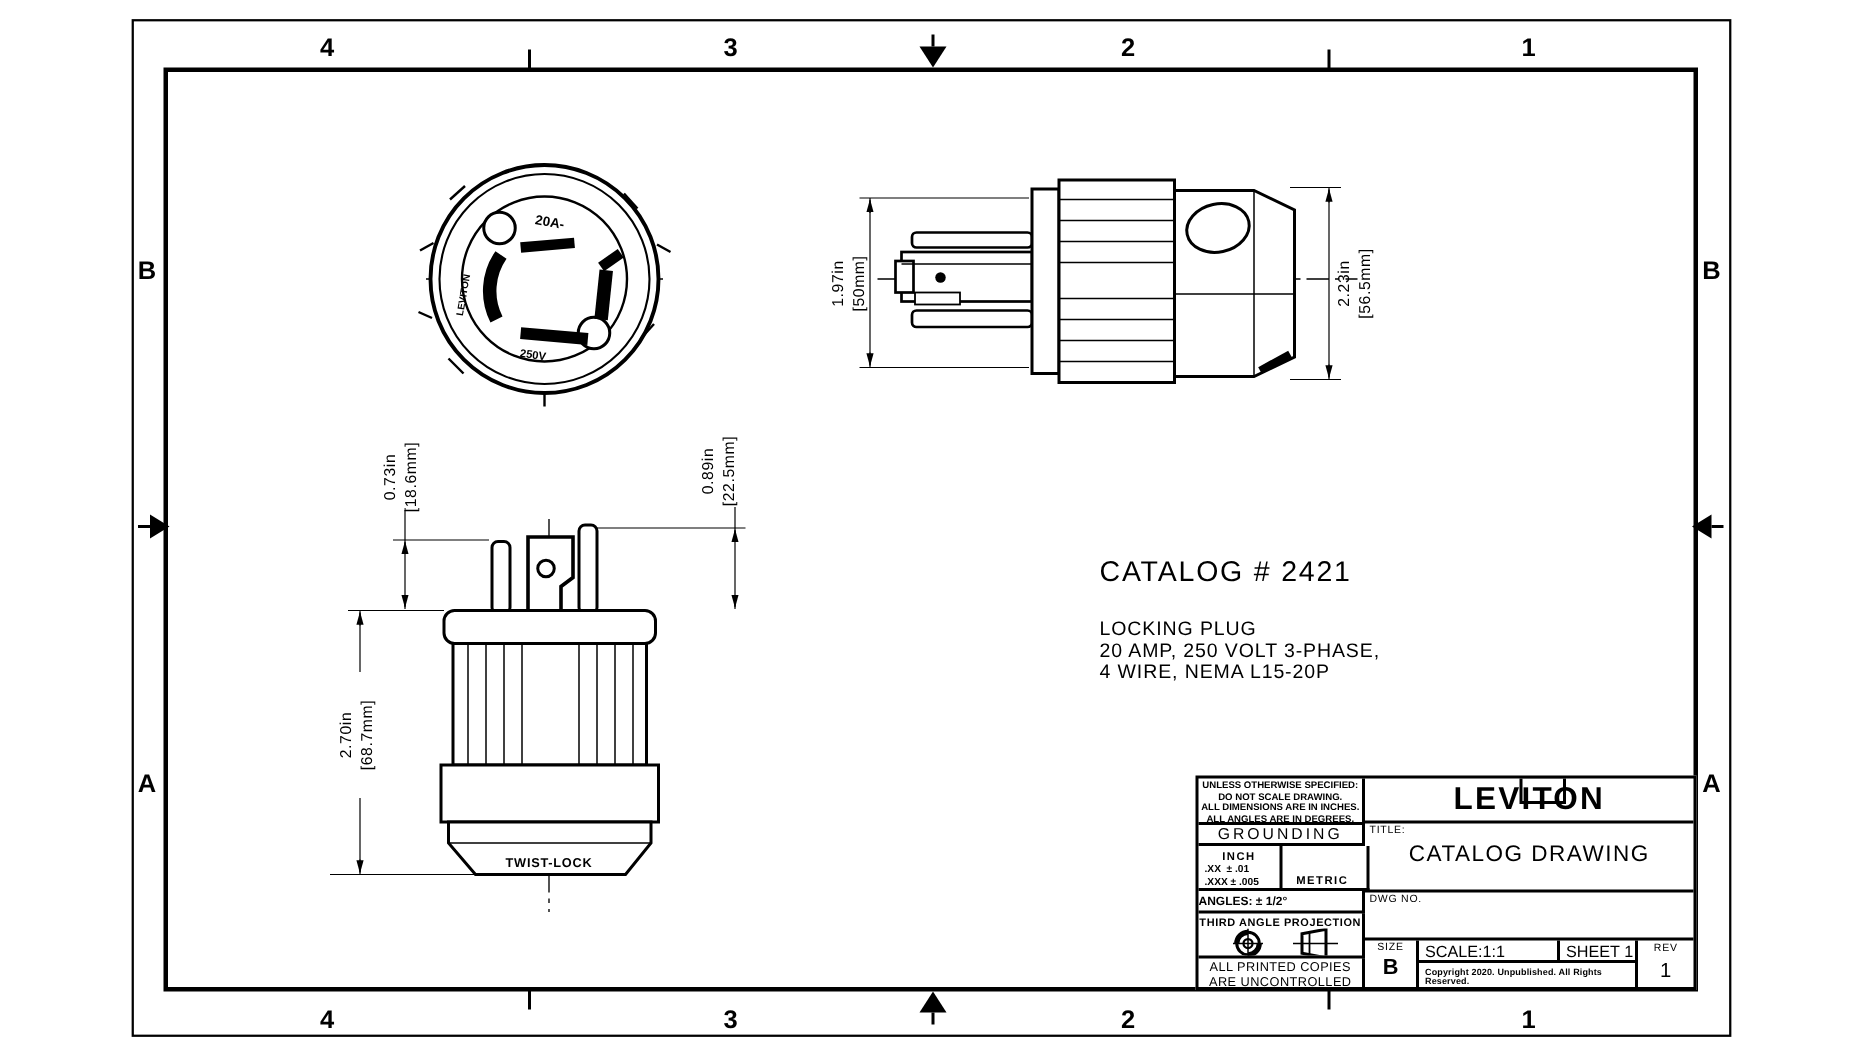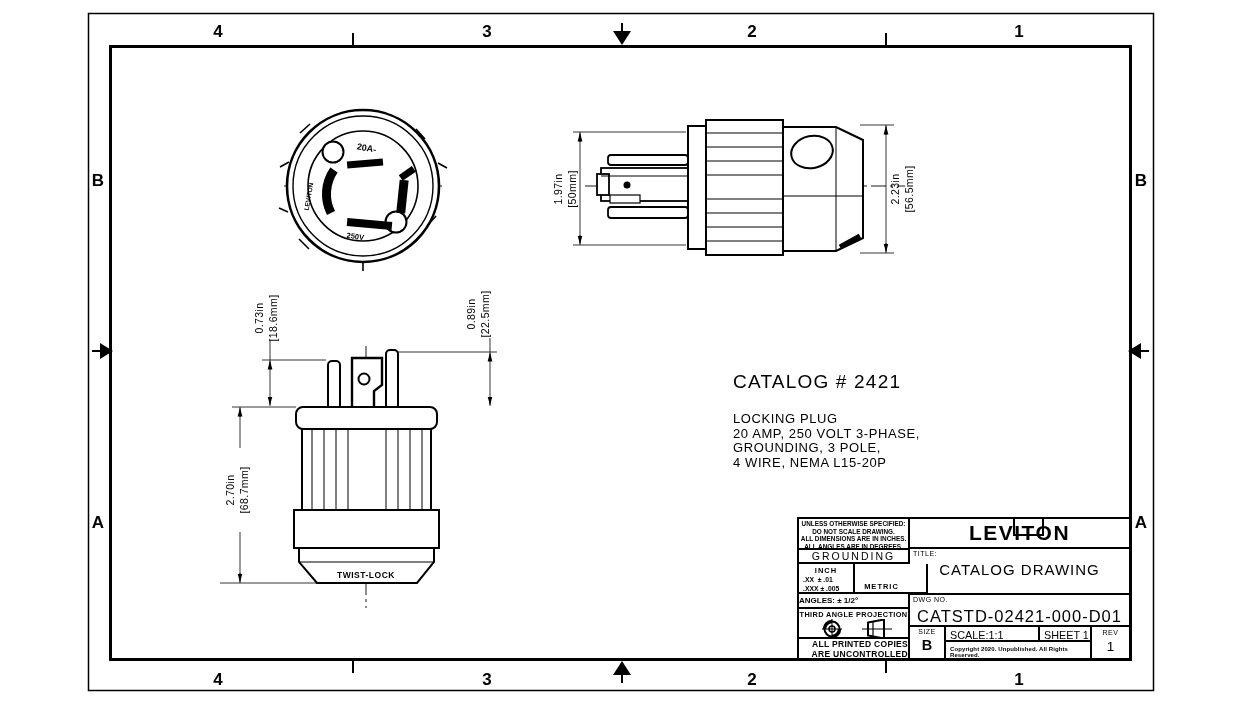--- a/index.html
+++ b/index.html
@@ -25,21 +25,21 @@
   .cell { position:absolute; box-sizing:border-box; overflow:hidden; }
   .br { border-right:2px solid #000; }
   .bb { border-bottom:2px solid #000; }
   .notes { font-size:6.4px; font-weight:bold; text-align:center; line-height:7.6px; padding-top:1px; }
   .tolhead { font-size:10.5px; letter-spacing:2px; text-align:center; line-height:13px; }
   .im-half { position:absolute; top:0; height:100%; }
   .im-head { font-size:7.5px; font-weight:bold; text-align:center; letter-spacing:1px; padding-top:2px; }
   .im-vals { font-size:6.8px; font-weight:bold; line-height:8.5px; white-space:pre; padding-left:4px; padding-top:1px; }
   .angles { font-size:8px; font-weight:bold; text-align:left; line-height:14px; }
   .projlbl { font-size:7.3px; font-weight:bold; text-align:center; letter-spacing:.4px; padding-top:1px; }
-  .uncontrolled { font-size:8.5px; font-weight:bold; text-align:right; line-height:9.5px; padding-top:1px; letter-spacing:.3px; }
+  .uncontrolled { font-size:8.5px; font-weight:normal; text-align:center; line-height:9.5px; padding-top:1px; letter-spacing:.3px; }
   .logo-cell { text-align:center; }
   .logo-text { position:relative; font-size:21px; font-weight:bold; letter-spacing:1.5px; line-height:28px; }
   .logo-box { position:absolute; left:103px; top:-2px; width:27px; height:15px; border:2px solid #000; }
   .small-lbl { position:absolute; left:3px; top:1px; font-size:7px; letter-spacing:.5px; }
   .title-lines { margin-top:11px; text-align:center; font-size:15px; line-height:19px; letter-spacing:1px; }
   .dwg-num { margin-top:12px; text-align:center; font-size:16.5px; letter-spacing:1px; }
   .size-lbl { font-size:7px; text-align:center; margin-top:1px; letter-spacing:.5px; }
   .size-val { font-size:14.5px; font-weight:bold; text-align:center; margin-top:2px; }
   .scale-txt { font-size:10.8px; padding:2px 0 0 4px; }
   .sheet-txt { font-size:10.8px; padding:2px 0 0 4px; }
@@ -243,34 +243,33 @@
       <text class="dim-label" text-anchor="middle" transform="translate(234,490) rotate(-90)">2.70in</text>
       <text class="dim-label" text-anchor="middle" transform="translate(248,490) rotate(-90)">[68.7mm]</text>
     </g>
   </g>
 </svg>
 
 <div class="abs catalog">
   <div class="catalog-heading">CATALOG # 2421</div>
   <div class="catalog-line">LOCKING PLUG</div>
   <div class="catalog-line">20 AMP, 250 VOLT 3-PHASE,</div>
-  <div class="catalog-line">GROUNDING, 3 POLE,</div>
   <div class="catalog-line">4 WIRE, NEMA L15-20P</div>
 </div>
 
 <div class="abs tb">
 
   <div class="cell br bb notes" style="left:0;top:0;width:111px;height:31px;">
     <div>UNLESS OTHERWISE SPECIFIED:</div>
     <div>DO NOT SCALE DRAWING.</div>
     <div>ALL DIMENSIONS ARE IN INCHES.</div>
     <div>ALL ANGLES ARE IN DEGREES.</div>
   </div>
   <div class="cell br bb tolhead" style="left:0;top:31px;width:111px;height:14px;">GROUNDING</div>
-  <div class="cell br bb" style="left:0;top:45px;width:129px;height:30px;padding-left:36px;">
+  <div class="cell br bb" style="left:0;top:45px;width:114px;height:30px;padding-left:36px;">
     <div class="im-half br" style="left:0;width:54px;">
       <div class="im-head">INCH</div>
       <div class="im-vals"><span>.XX  ± .01</span><br><span>.XXX ± .005</span></div>
     </div>
     <div class="im-half" style="left:56px;width:53px;margin-top:16px;">
       <div class="im-head">METRIC</div>
       <div class="im-vals"><span>.X  ± .2 mm</span><br><span>.XX ± .1 mm</span></div>
     </div>
   </div>
   <div class="cell br bb angles" style="left:0;top:75px;width:111px;height:15px;">ANGLES: ± 1/2°</div>
@@ -302,21 +301,20 @@
     <div class="logo-text">LEVITON</div>
   </div>
   <div class="cell bb" style="left:111px;top:30px;width:219px;height:46px;">
     <div class="small-lbl">TITLE:</div>
     <div class="title-lines">
       <div>CATALOG DRAWING</div>
     </div>
   </div>
   <div class="cell bb" style="left:111px;top:76px;width:219px;height:32px;">
     <div class="small-lbl">DWG NO.</div>
-    <div class="dwg-num">CATSTD-02421-000-D01</div>
   </div>
 
   <div class="cell br" style="left:111px;top:108px;width:36px;height:31px;">
     <div class="size-lbl">SIZE</div>
     <div class="size-val">B</div>
   </div>
   <div class="cell br bb scale-txt" style="left:147px;top:108px;width:94px;height:15px;">SCALE:1:1</div>
   <div class="cell br bb sheet-txt" style="left:241px;top:108px;width:52px;height:15px;">SHEET 1 OF 1</div>
   <div class="cell br copyright" style="left:147px;top:123px;width:146px;height:16px;">Copyright 2020. Unpublished. All Rights Reserved.</div>
   <div class="cell" style="left:293px;top:108px;width:37px;height:31px;">

